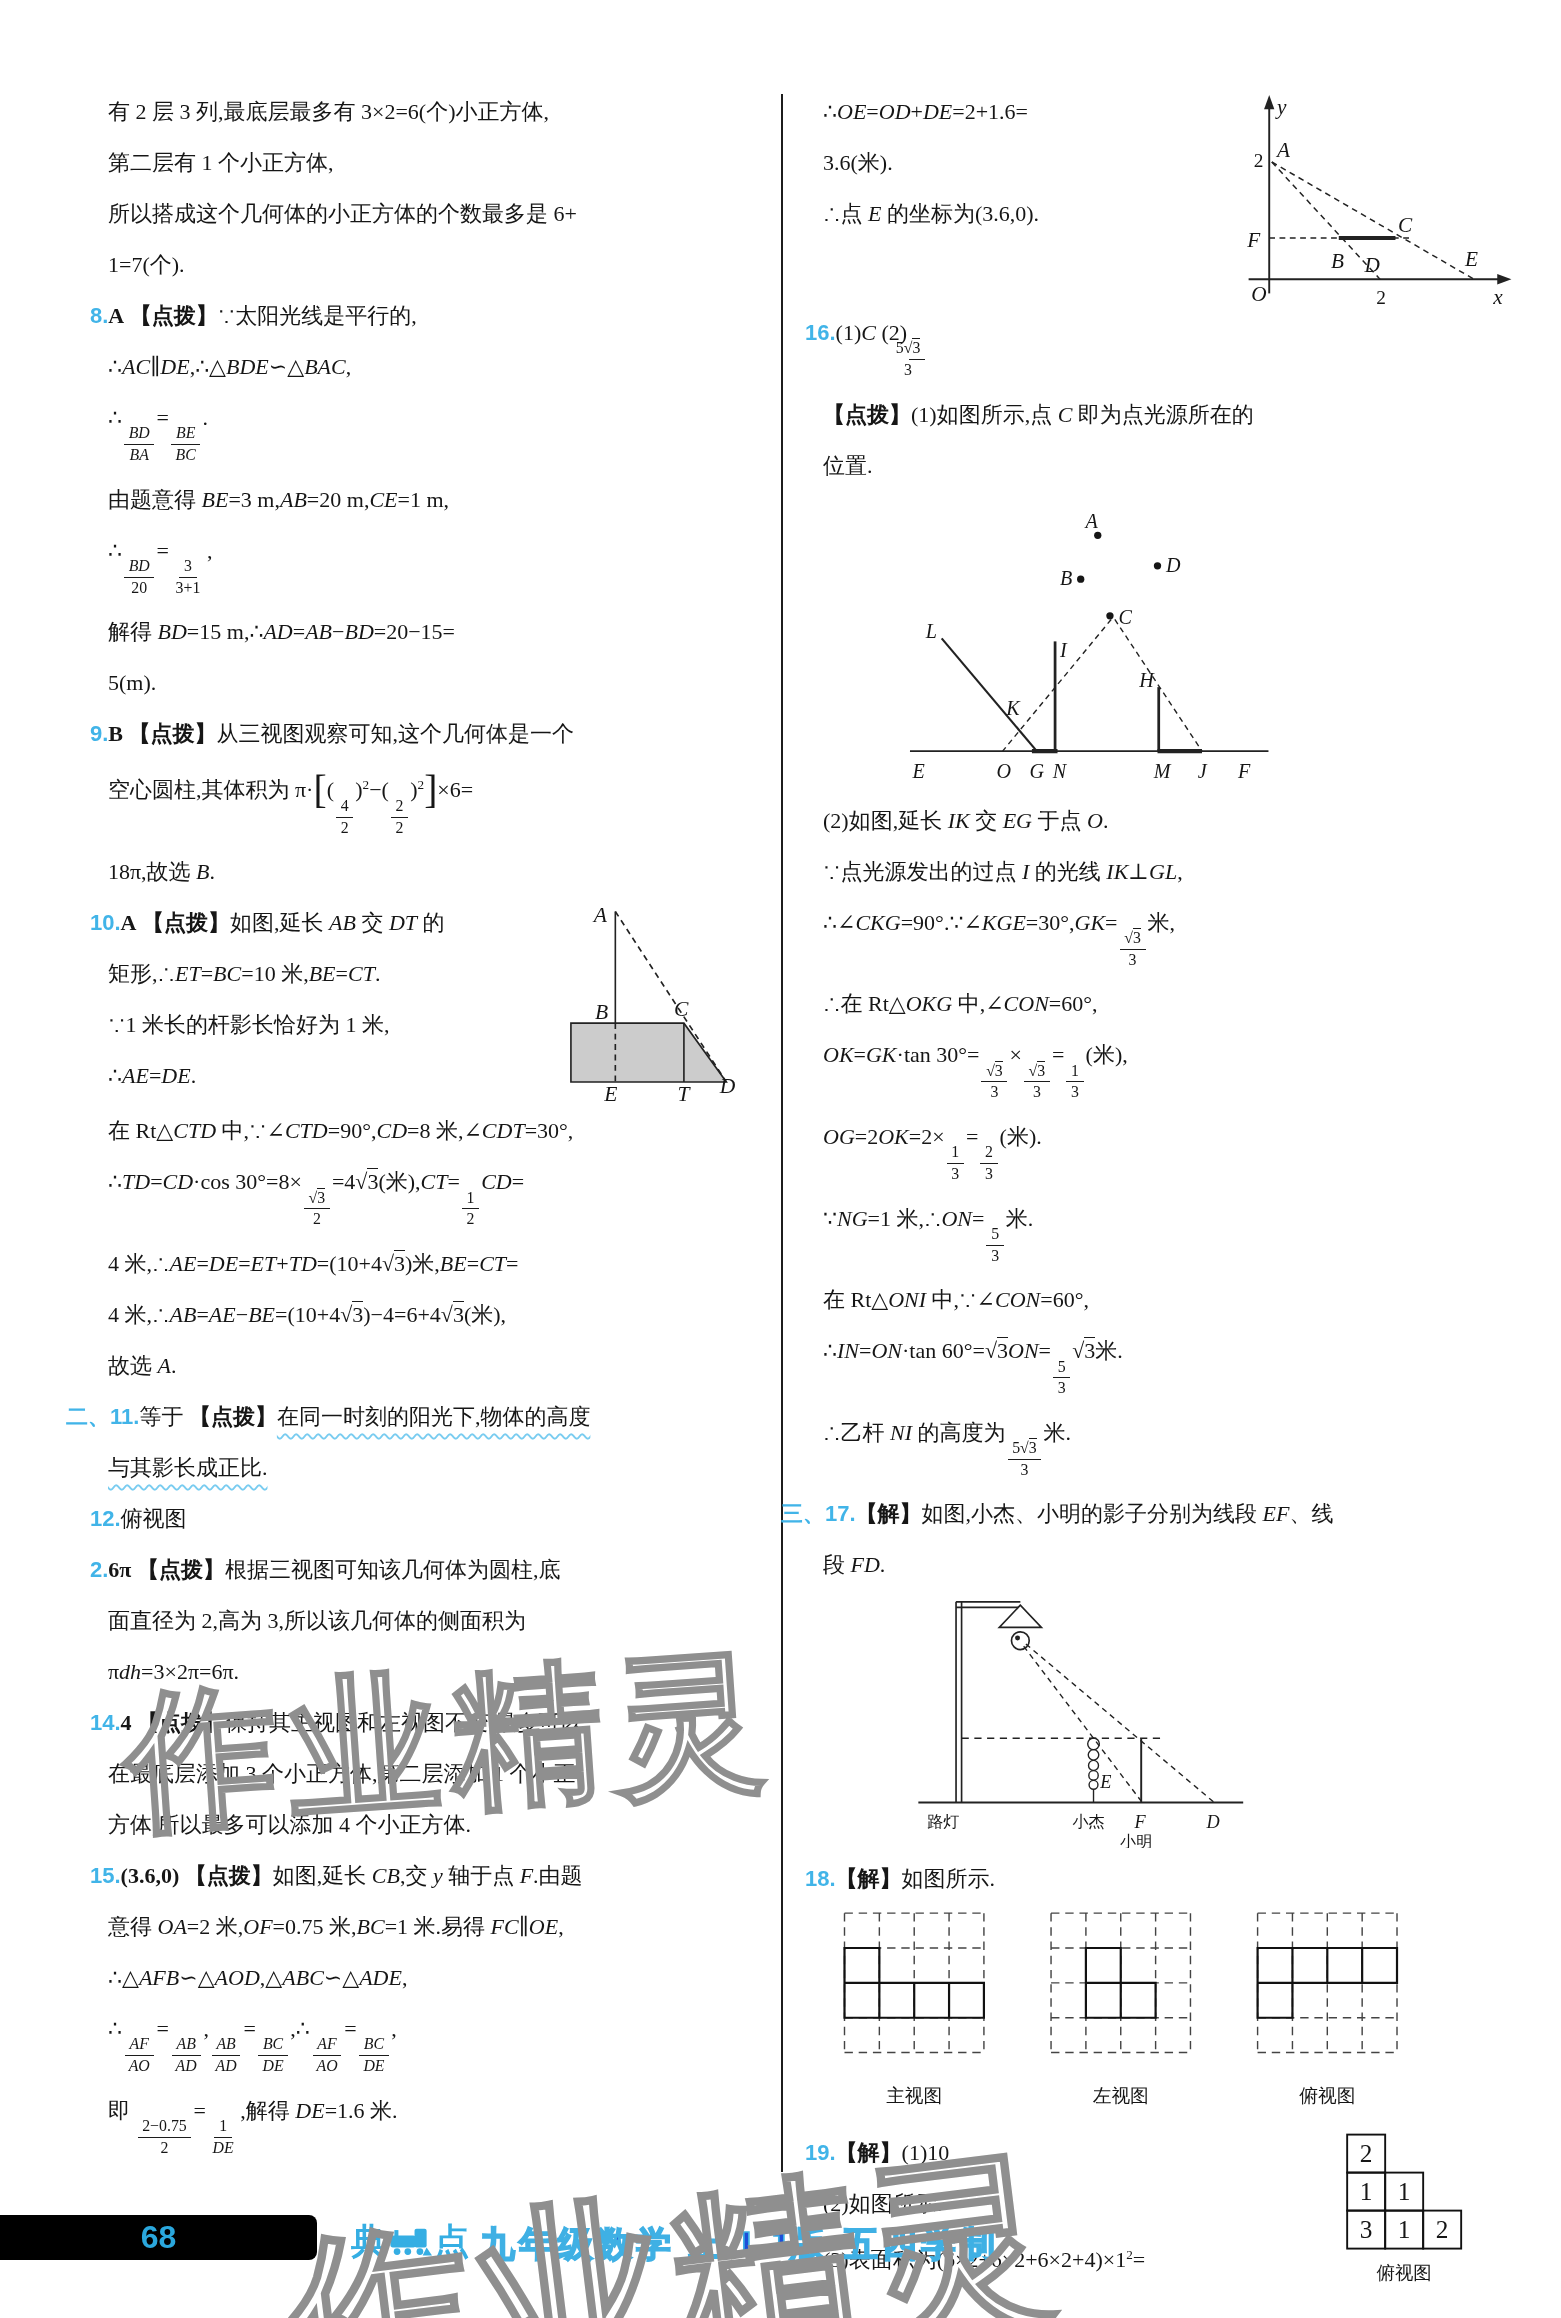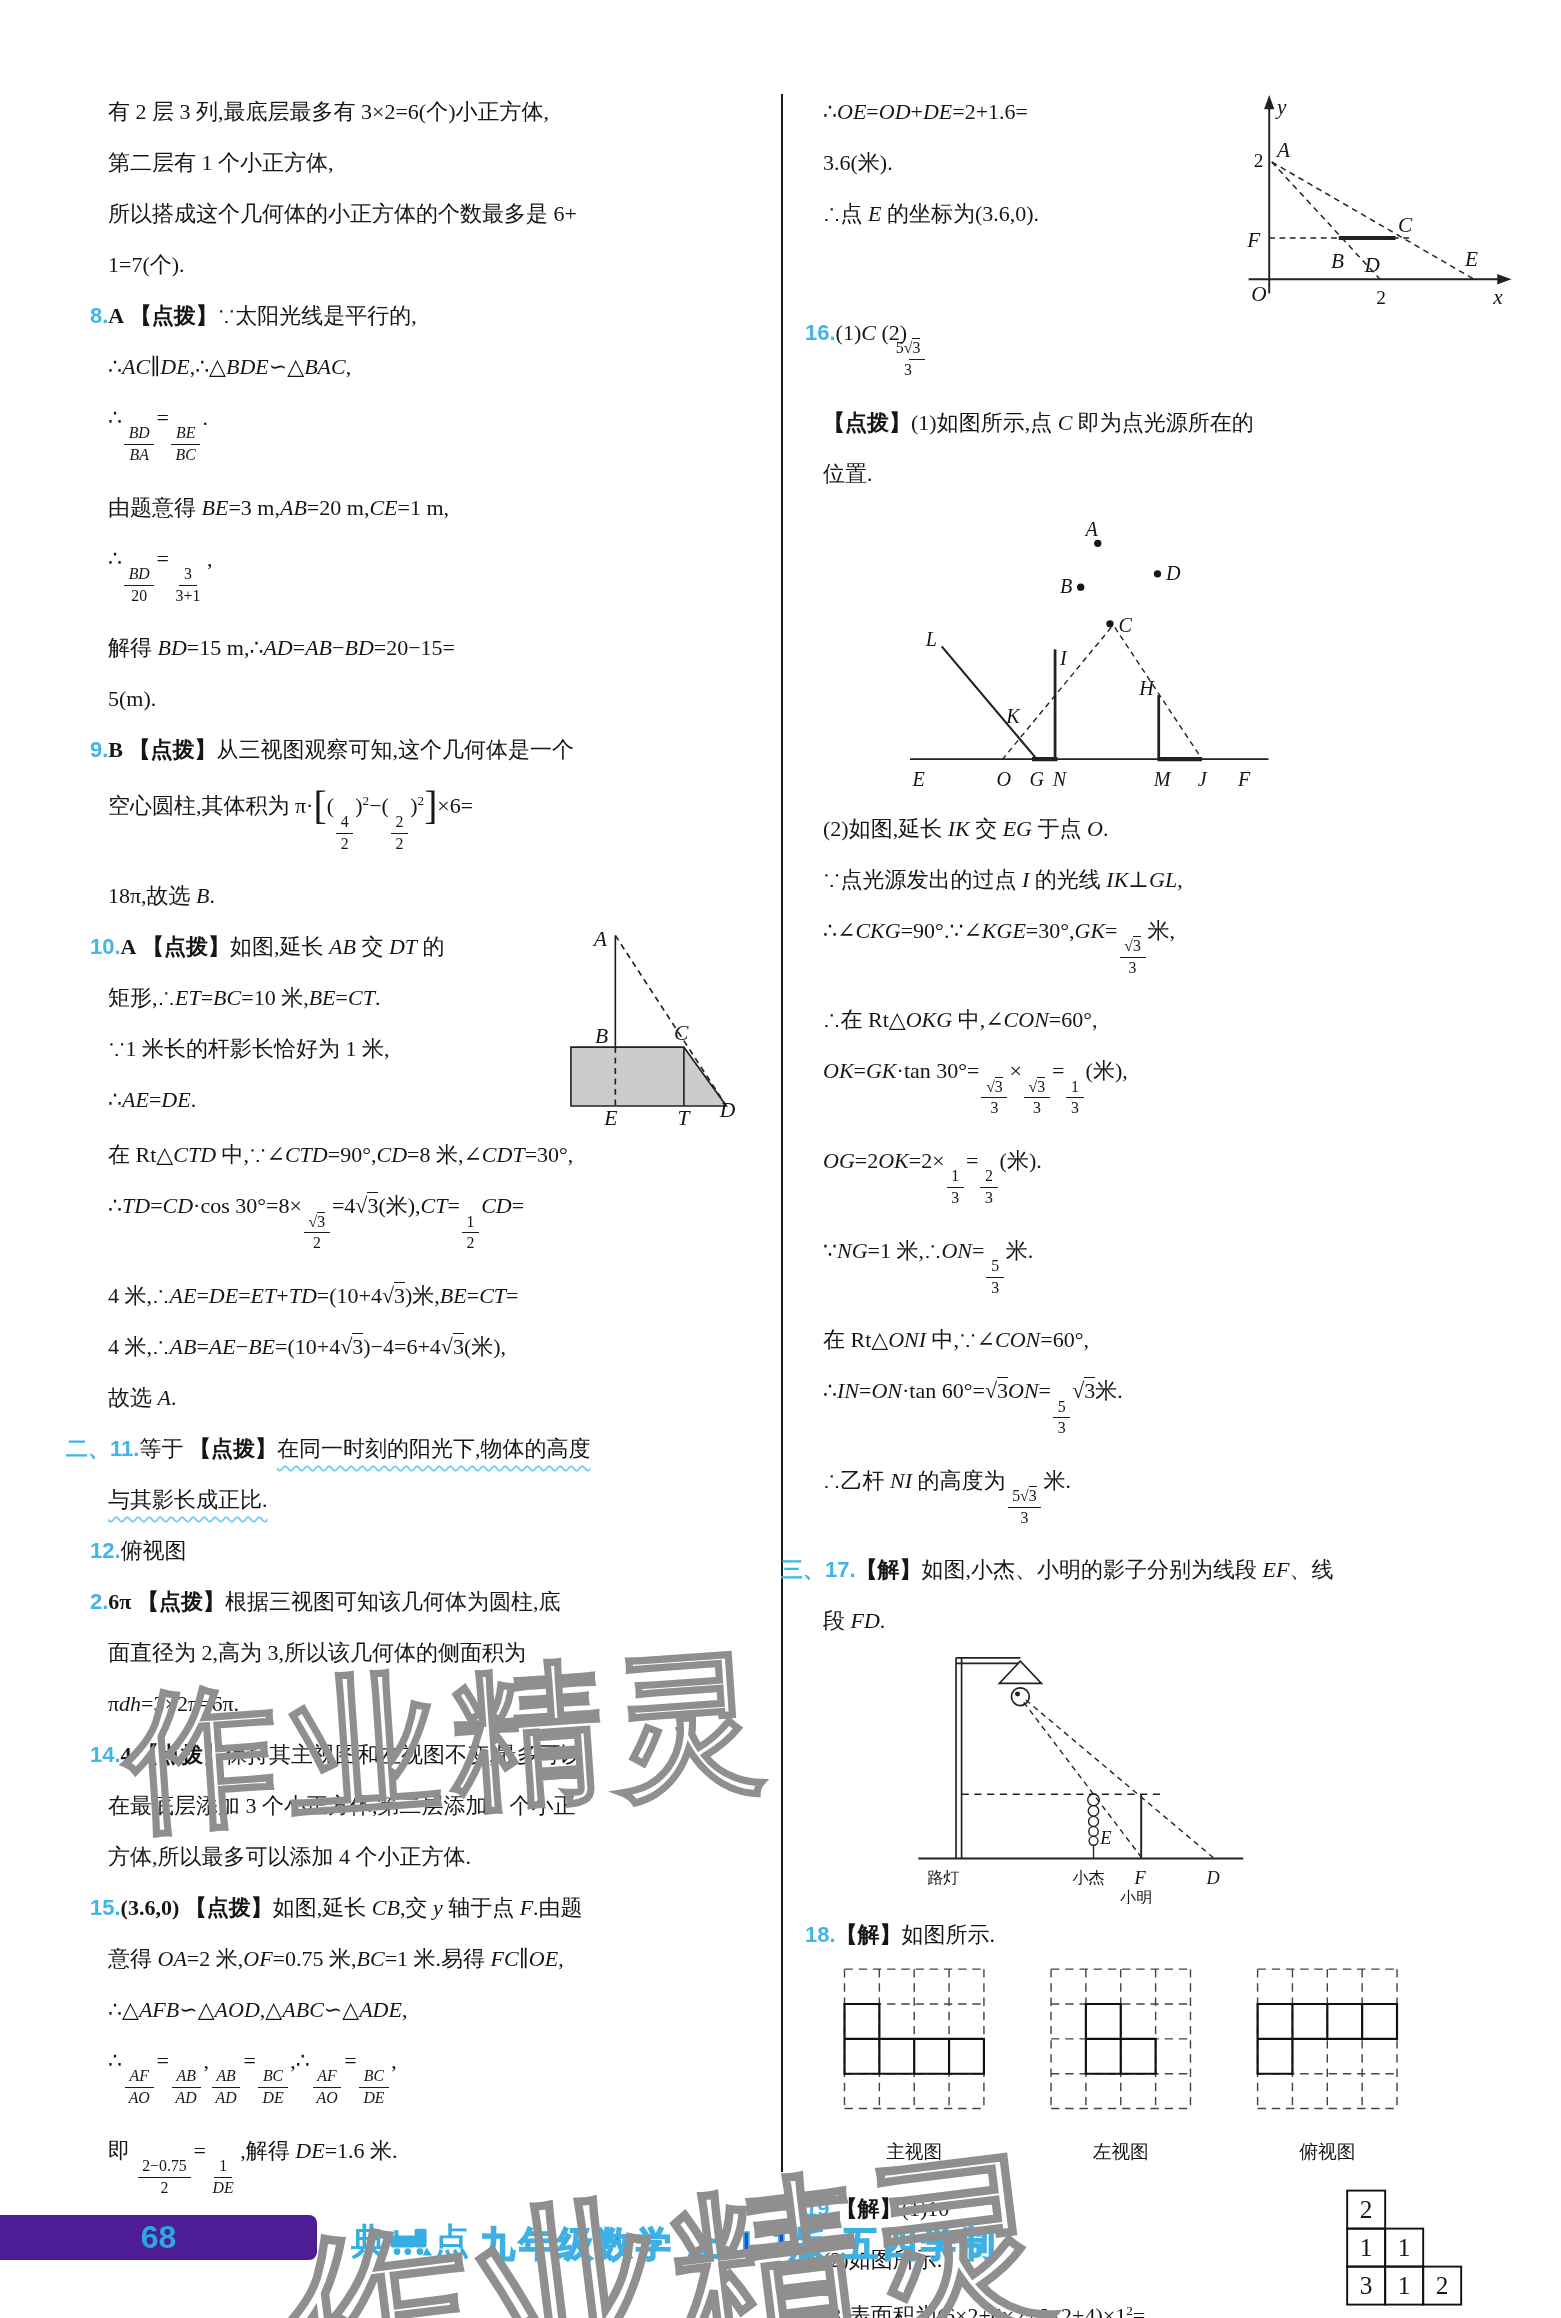--- a/index.html
+++ b/index.html
@@ -11,39 +11,39 @@
   .divider{position:absolute;left:781px;top:94px;width:2px;height:2078px;background:#1c1c1c;}
   .ln{font-size:22px;line-height:51px;padding-left:18px;min-height:51px;}
   .h{text-indent:-18px;}
   .h2{text-indent:-42px;}
   .num{color:#41b4e8;font-weight:bold;font-family:"Liberation Sans","DejaVu Sans",sans-serif;}
   .bold{font-weight:bold;}
   .it{font-family:"Liberation Serif","DejaVu Serif",serif;font-style:italic;}
   .rm{font-family:"Liberation Serif","DejaVu Serif",serif;font-style:normal;}
   .wavy{text-decoration:underline wavy #79ccf0 1.7px;text-underline-offset:9.4px;}
   .frac{display:inline-flex;flex-direction:column;align-items:center;vertical-align:-0.85em;
-        font-size:0.72em;line-height:1.3;margin:16px 2px;}
+        font-size:0.72em;line-height:1.3;margin:8px 2px;}
   .fn{border-bottom:1.7px solid #1c1c1c;padding:0 4.7px;text-align:center;}
   .fd{padding:0 4.7px;text-align:center;}
   .rad{white-space:nowrap;}
   .rbar{border-top:1.7px solid #1c1c1c;}
   sup{font-size:0.6em;}
   .g{font-size:1.8em;line-height:0;vertical-align:-0.15em;}
   .beside{display:flex;justify-content:flex-start;align-items:flex-start;}
   .beside .txt{flex:0 0 auto;}
   figure{margin:0;}
   .sl{font-family:"Liberation Serif","DejaVu Serif",serif;font-style:italic;font-size:33px;fill:#161616;}
   .sn{font-family:"Liberation Serif","DejaVu Serif",serif;font-size:30px;fill:#161616;}
   .sc{font-family:"Liberation Serif","DejaVu Serif",serif;font-size:29px;fill:#161616;}
   .gn{font-family:"Liberation Serif","DejaVu Serif",serif;font-size:40px;fill:#161616;}
   .wm{position:absolute;font-family:"Liberation Sans","DejaVu Sans",sans-serif;font-weight:bold;
       color:transparent;-webkit-text-stroke:2.4px #8f8f8f;white-space:nowrap;pointer-events:none;z-index:6;}
   .wm1{left:125px;top:1640px;font-size:152px;transform:rotate(-4deg);letter-spacing:10.8px;}
   .wm2{left:280px;top:2156px;font-size:190px;transform:rotate(-7deg);letter-spacing:5.4px;}
-  .page-badge{position:absolute;left:0;top:2215px;width:317px;height:45px;background:#4c1d95;
+  .page-badge{position:absolute;left:0;top:2215px;width:317px;height:45px;background:#000000;
       border-radius:0 8px 8px 0;display:flex;align-items:center;justify-content:center;}
   .page-num{color:#2aa7dd;font-family:"Liberation Sans","DejaVu Sans",sans-serif;font-weight:bold;font-size:32px;}
   .brand{position:absolute;left:351px;top:2218px;display:flex;align-items:center;gap:2.7px;
       color:#35aee3;font-family:"Liberation Sans","DejaVu Sans",sans-serif;font-weight:bold;font-size:35px;}
   .caption{position:absolute;left:480px;top:2221px;font-family:"Liberation Sans","DejaVu Sans",sans-serif;
       font-weight:bold;font-size:35px;color:#1d4ed8;-webkit-text-stroke:1.7px #3fb0e4;letter-spacing:4px;white-space:nowrap;}
 </style>
 </head>
 <body>
 

